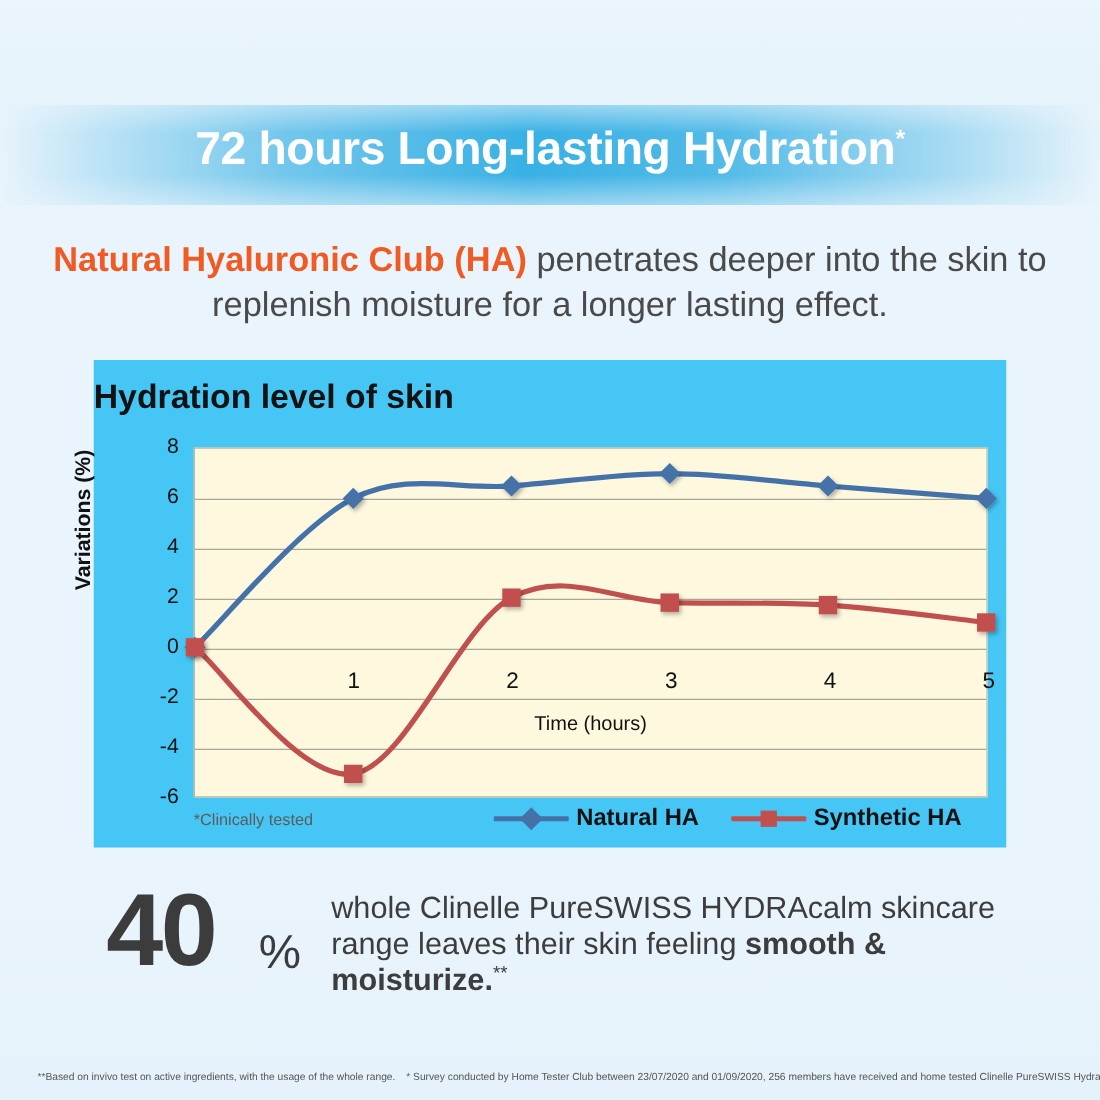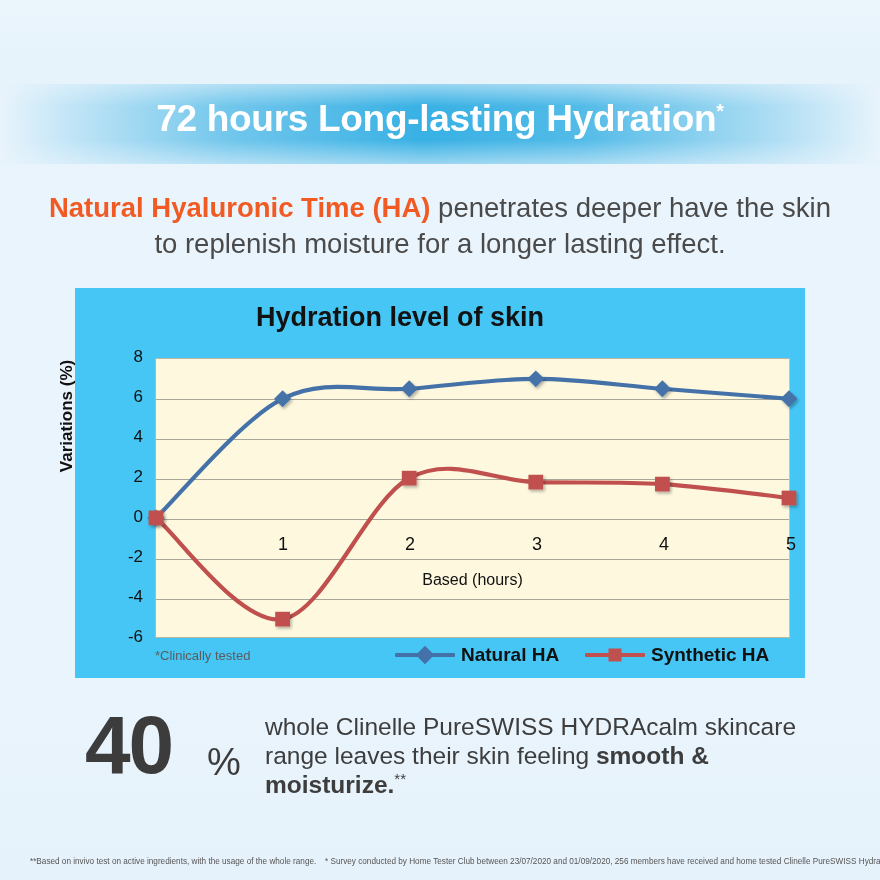--- a/index.html
+++ b/index.html
@@ -81,21 +81,21 @@
   
   #chart-panel {
     position: absolute;
     left: 75px; top: 288px;
     width: 730px; height: 390px;
     background: #45c6f5;
   }
   #chart-title {
     position: absolute;
     left: 0; top: 14px; width: 650px;
-    text-align: center;
+    text-align: left;
     font-size: 27px;
     font-weight: bold;
     color: #121212;
   }
 
   
   #plot {
     position: absolute;
     left: 80px; top: 70px;
     width: 635px; height: 280px;
@@ -240,21 +240,21 @@
 <body>
 
 <div id="page"></div>
 
 <div id="header-band"></div>
 <div id="header-title">
   <span>72 hours Long-lasting Hydration</span><span class="sup">*</span>
 </div>
 
 <div id="subtitle">
-  <span class="hl">Natural Hyaluronic Time (HA)</span><span> penetrates deeper have the skin to replenish moisture for a longer lasting effect.</span>
+  <span class="hl">Natural Hyaluronic Club (HA)</span><span> penetrates deeper into the skin to replenish moisture for a longer lasting effect.</span>
 </div>
 
 <div id="chart-panel">
   <div id="chart-title">Hydration level of skin</div>
 
   <div id="plot">
     <div id="gridlines">
         <div class="gridline" style="top: 40px;"></div>
         <div class="gridline" style="top: 80px;"></div>
         <div class="gridline" style="top: 120px;"></div>
@@ -283,21 +283,21 @@
         <rect x="500.60" y="118.60" width="14.80" height="14.80" fill="#c0504d" filter="url(#msh)"></rect>
         <rect x="627.60" y="132.60" width="14.80" height="14.80" fill="#c0504d" filter="url(#msh)"></rect>
       </svg>
     <div id="xticks">
         <div class="xtick" style="left: 107px; top: 175px;">1</div>
         <div class="xtick" style="left: 234px; top: 175px;">2</div>
         <div class="xtick" style="left: 361px; top: 175px;">3</div>
         <div class="xtick" style="left: 488px; top: 175px;">4</div>
         <div class="xtick" style="left: 615px; top: 175px;">5</div>
       </div>
-    <div id="xlabel" style="top: 212px;">Based (hours)</div>
+    <div id="xlabel" style="top: 212px;">Time (hours)</div>
   </div>
 
   <div id="yticks">
       <div class="ytick" style="left: 26px; top: 59px;">8</div>
       <div class="ytick" style="left: 26px; top: 99px;">6</div>
       <div class="ytick" style="left: 26px; top: 139px;">4</div>
       <div class="ytick" style="left: 26px; top: 179px;">2</div>
       <div class="ytick" style="left: 26px; top: 219px;">0</div>
       <div class="ytick" style="left: 26px; top: 259px;">-2</div>
       <div class="ytick" style="left: 26px; top: 299px;">-4</div>

